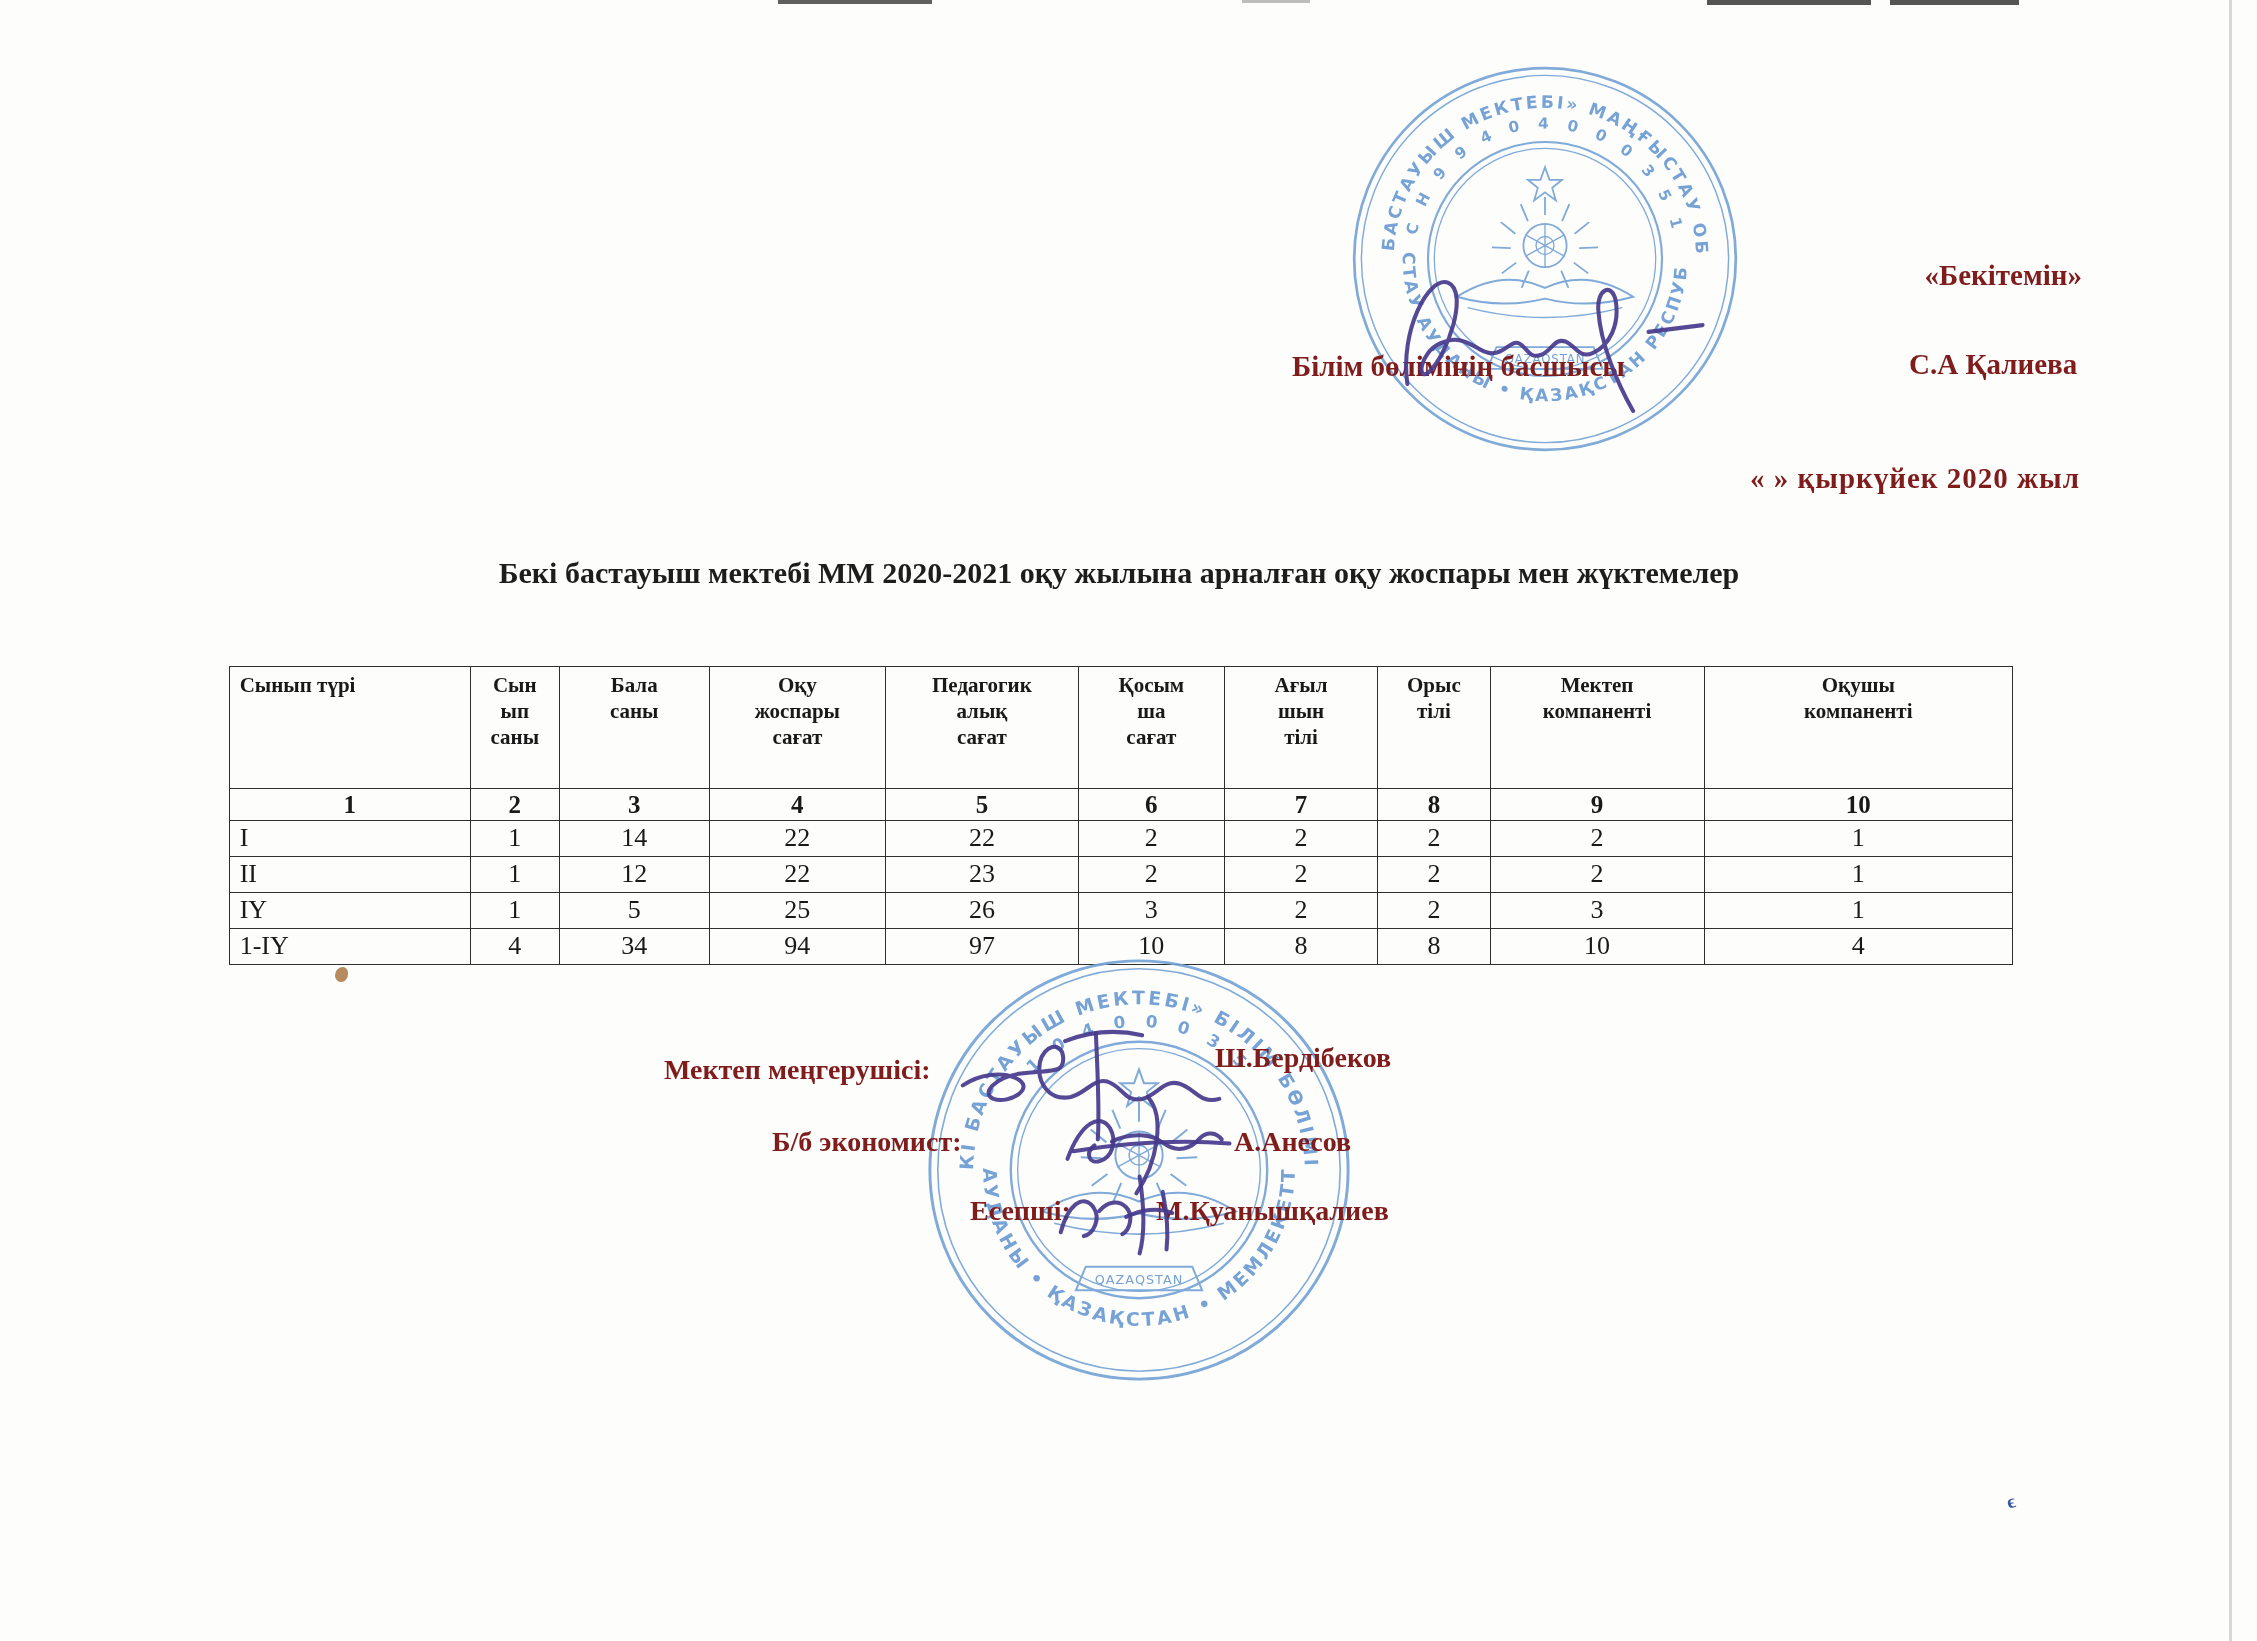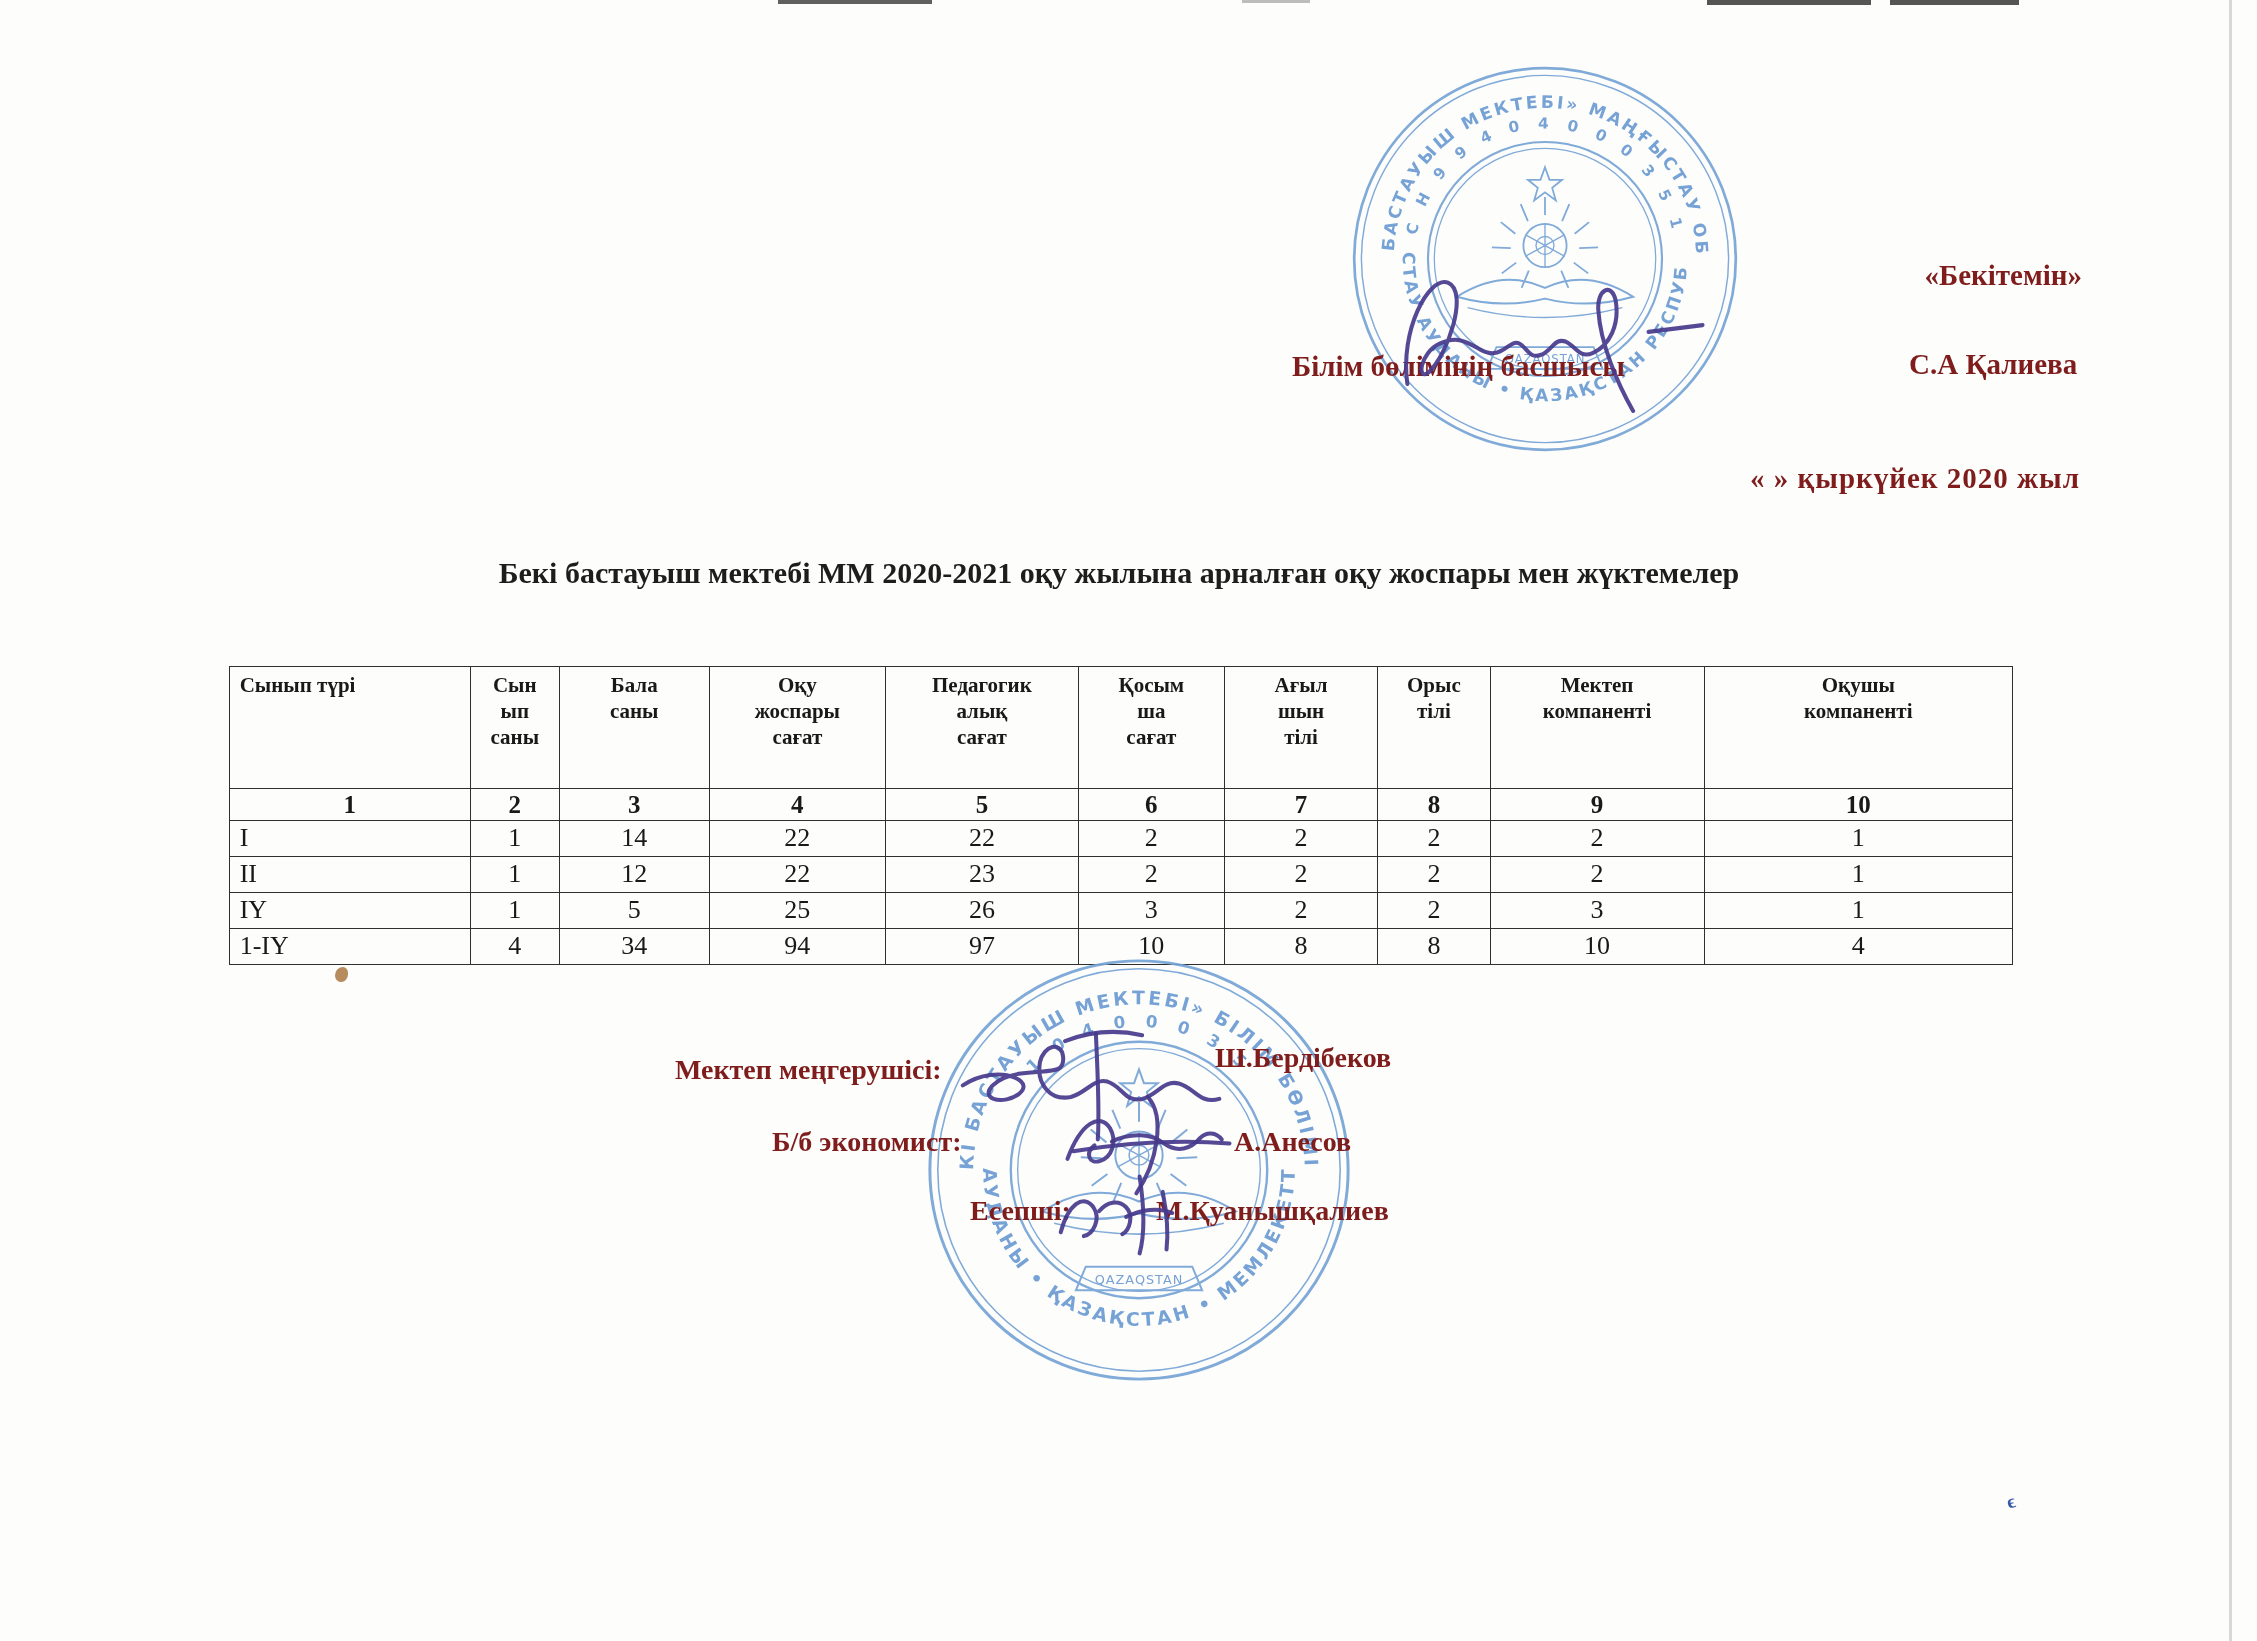--- a/index.html
+++ b/index.html
@@ -32,21 +32,21 @@
     height:115px;font-size:21px;font-weight:bold;vertical-align:top;
     padding-top:4.8px;line-height:1.25;white-space:pre-line;text-align:center;
   }
   #plan-table thead th.col-first{text-align:left;padding-left:9.7px;}
   #plan-table tr.numrow td{height:29px;font-weight:bold;font-size:25px;text-align:center;line-height:1;}
   #plan-table tbody td{height:33px;font-size:26px;text-align:center;line-height:1;}
   #plan-table tbody td.rowlabel{text-align:left;padding-left:9.7px;}
 
   
   .sigline{font-size:28px;font-weight:bold;}
-  #sig1-label{left:664px;top:1054px;margin-left:11px;}
+  #sig1-label{left:664px;top:1054px;}
   #sig1-name{left:1215px;top:1042px;}
   #sig2-label{left:772px;top:1126px;}
   #sig2-name{left:1234px;top:1126px;}
   #sig3-label{left:970px;top:1195px;}
   #sig3-name{left:1156px;top:1195px;text-align:right;}
 
   
   .stamp{filter:blur(0.5px);opacity:.92;}
   .stamp text{font-family:"DejaVu Sans",sans-serif;fill:#6b9bd2;}
   .ring-text{font-size:19px;letter-spacing:3px;font-weight:600;}

